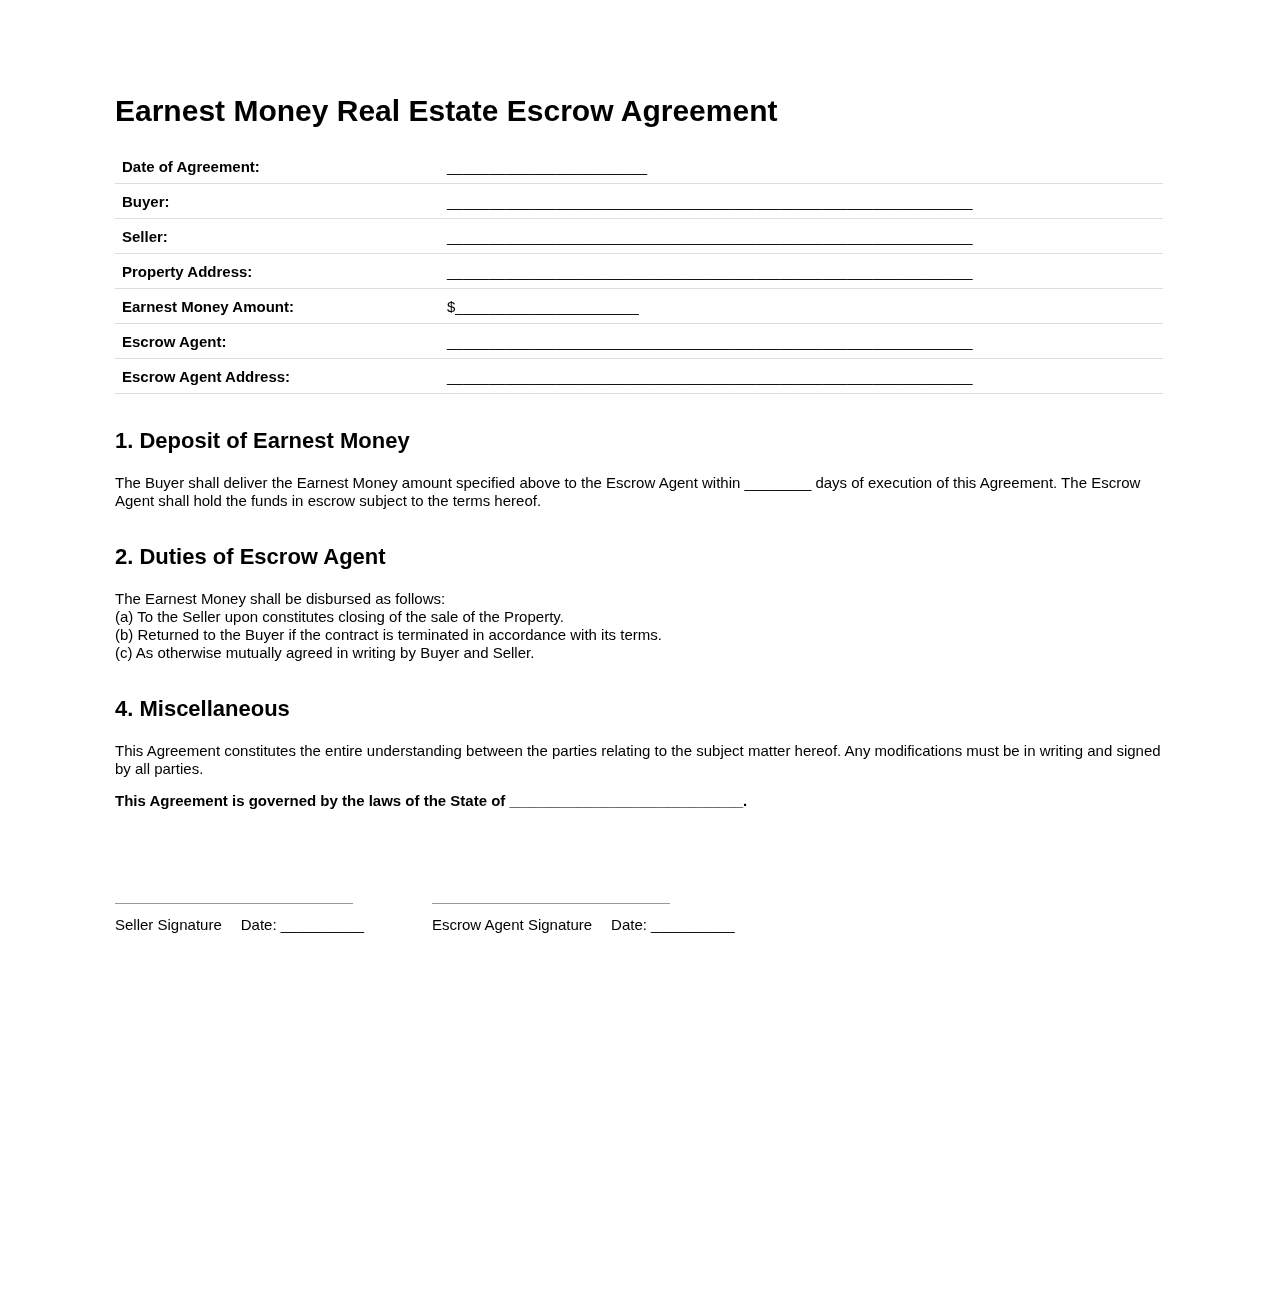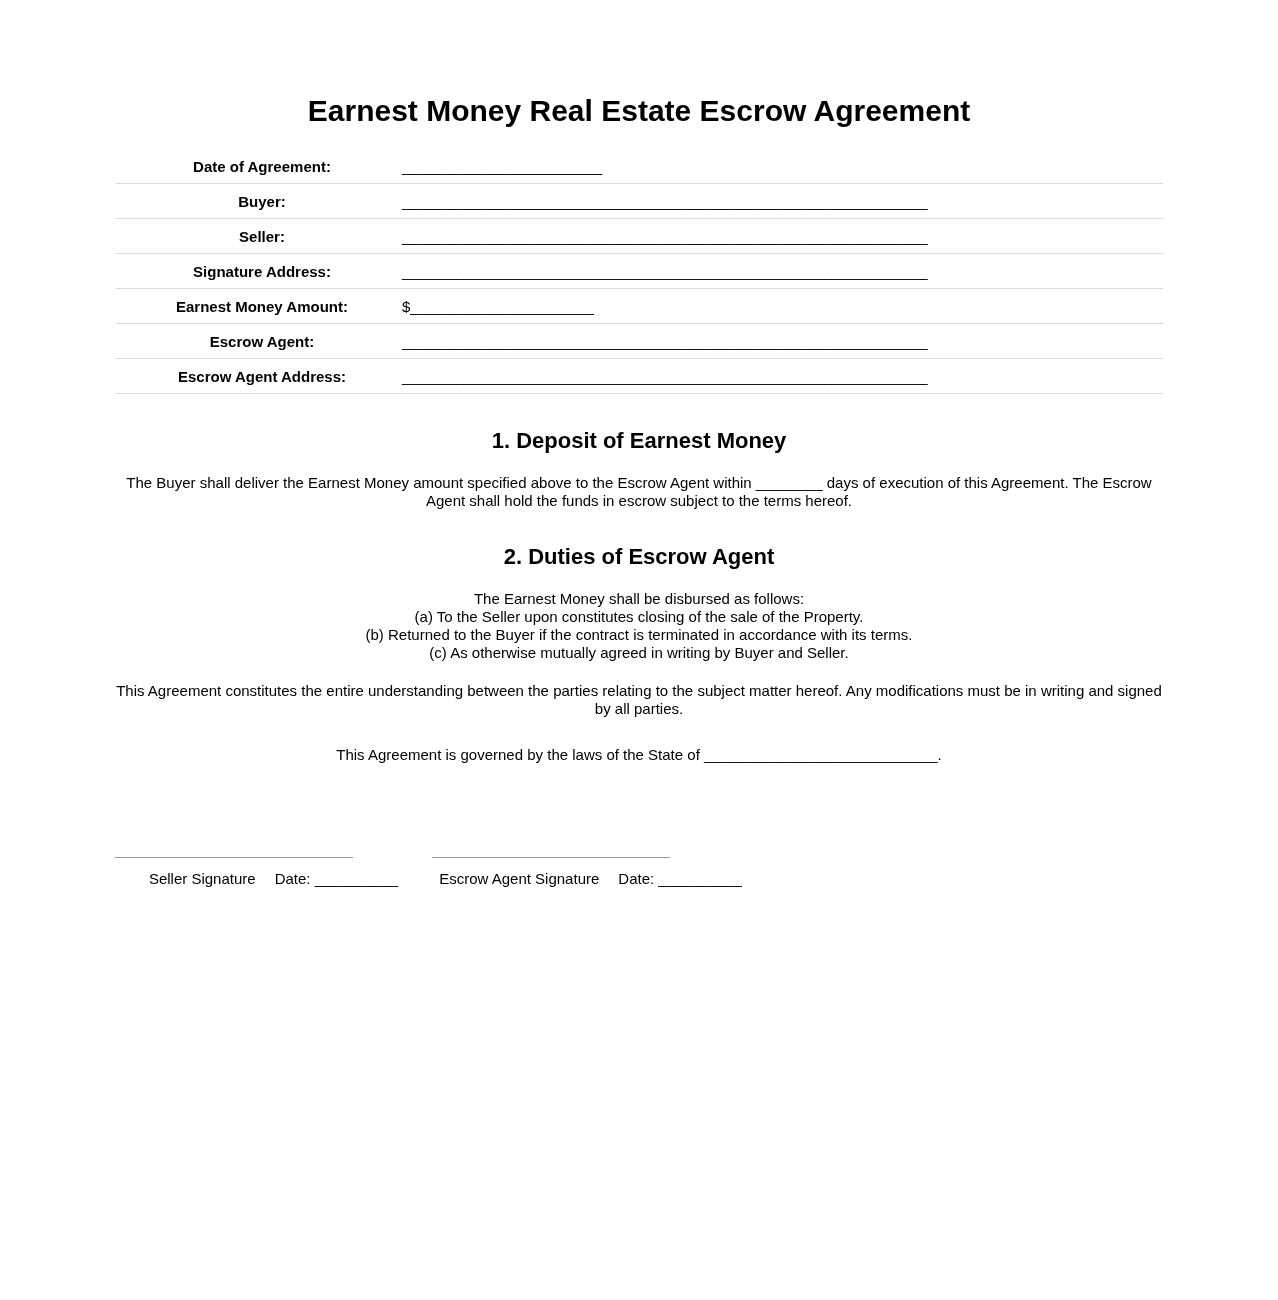--- a/index.html
+++ b/index.html
@@ -12,21 +12,21 @@
   html, body { margin: 0; padding: 0; }
   body {
     width: 1278px;
     height: 1300px;
     background: var(--background);
     color: var(--text);
     font-family: "Liberation Sans", sans-serif;
     font-size: 15px;
     overflow: hidden;
   }
-  .page { padding: 93px 115px 0 115px; text-align: center; }
+  .page { padding: 93px 115px 0 115px; }
 
   .doc-title {
     font-size: 30px;
     line-height: 35px;
     font-weight: 700;
     margin: 0;
   }
 
   .fields { margin-top: 21px; }
   .frow {
@@ -34,33 +34,33 @@
     align-items: center;
     height: 35px;
     border-bottom: 1px solid var(--row-divider);
   }
   .flabel {
     flex: none;
     width: 287px;
     padding-left: 7px;
     font-weight: 700;
   }
-  .fvalue { white-space: nowrap; letter-spacing: 0; }
+  .fvalue { white-space: nowrap; letter-spacing: 0; margin-left: 45px; }
 
   .sec-heading {
     font-size: 22px;
     line-height: 26px;
     font-weight: 700;
     margin: 34px 0 0 0;
   }
   .para {
     margin: 20px 0 0 0;
     line-height: 18px;
   }
-  .para.follow { margin-top: 28px; }
+  .para.follow { margin-top: 14px; font-weight: bold; }
   .line-item { line-height: 18px; }
   .lines { margin-top: 20px; }
 
   .sigs {
     display: flex;
     margin-top: 93px;
   }
   .sig { flex: none; width: 317px; }
   .sigline {
     width: 238px;
@@ -88,21 +88,21 @@
     </div>
     <div class="frow">
       <span class="flabel">Buyer:</span>
       <span class="fvalue">_______________________________________________________________</span>
     </div>
     <div class="frow">
       <span class="flabel">Seller:</span>
       <span class="fvalue">_______________________________________________________________</span>
     </div>
     <div class="frow">
-      <span class="flabel">Signature Address:</span>
+      <span class="flabel">Property Address:</span>
       <span class="fvalue">_______________________________________________________________</span>
     </div>
     <div class="frow">
       <span class="flabel">Earnest Money Amount:</span>
       <span class="fvalue">$______________________</span>
     </div>
     <div class="frow">
       <span class="flabel">Escrow Agent:</span>
       <span class="fvalue">_______________________________________________________________</span>
     </div>
@@ -124,20 +124,21 @@
   <div>
     <div class="lines">
       <div class="line-item">The Earnest Money shall be disbursed as follows:</div>
       <div class="line-item">(a) To the Seller upon constitutes closing of the sale of the Property.</div>
       <div class="line-item">(b) Returned to the Buyer if the contract is terminated in accordance with its terms.</div>
       <div class="line-item">(c) As otherwise mutually agreed in writing by Buyer and Seller.</div>
     </div>
   </div>
 
   <div>
+    <h2 class="sec-heading">4. Miscellaneous</h2>
     <p class="para">This Agreement constitutes the entire understanding between the parties relating to the subject matter hereof. Any modifications must be in writing and signed by all parties.</p>
     <p class="para follow">This Agreement is governed by the laws of the State of ____________________________.</p>
   </div>
 
   <div class="sigs">
     <div class="sig">
       <div class="sigline"></div>
       <div class="sigrow">
         <span>Seller Signature</span><span class="sigdate">Date: __________</span>
       </div>

